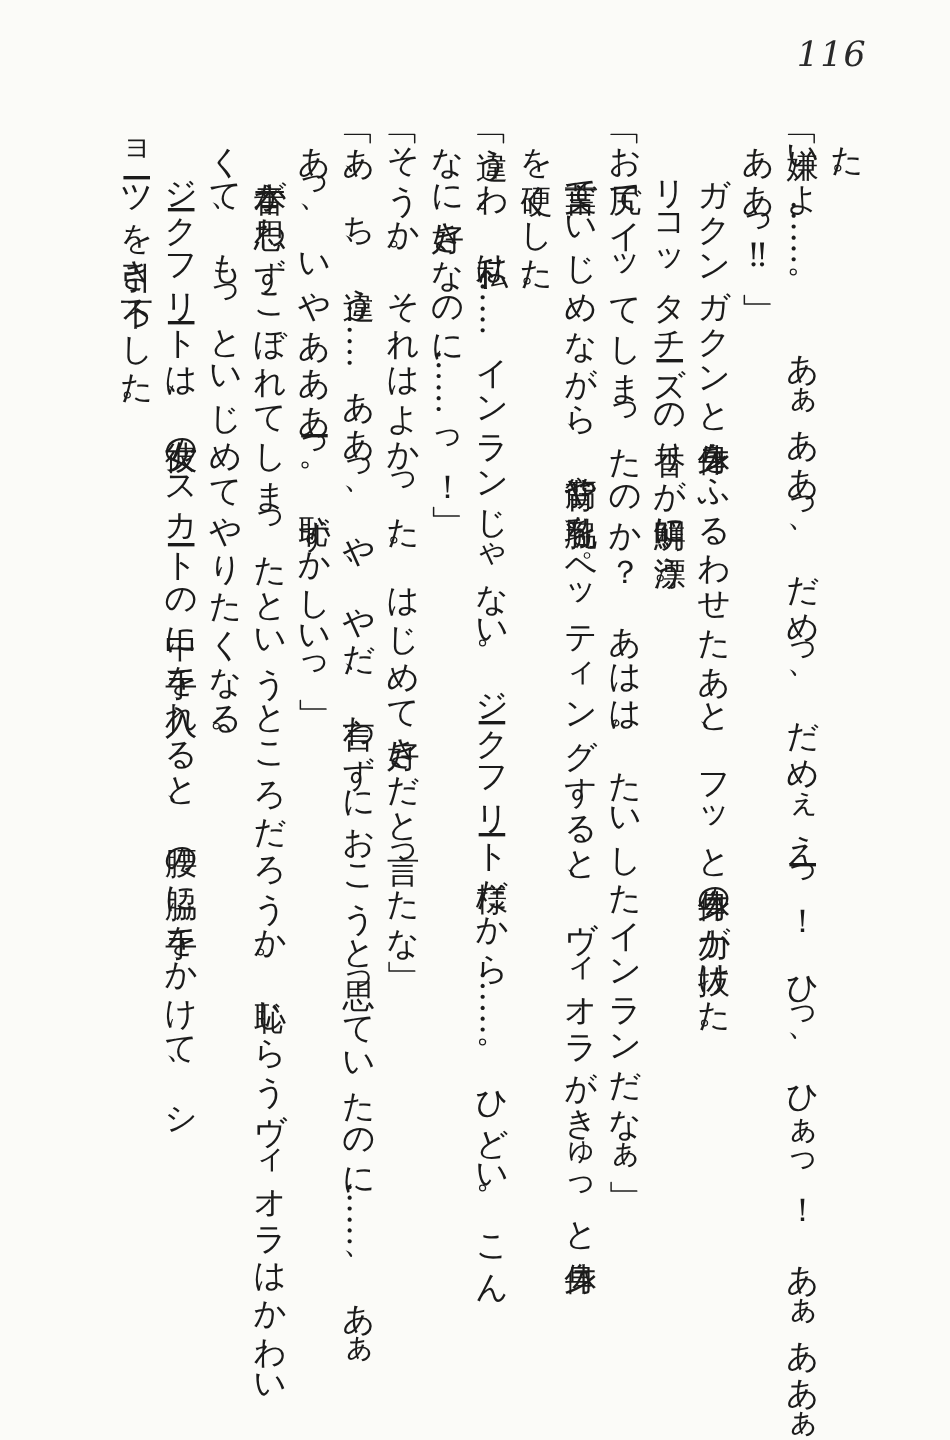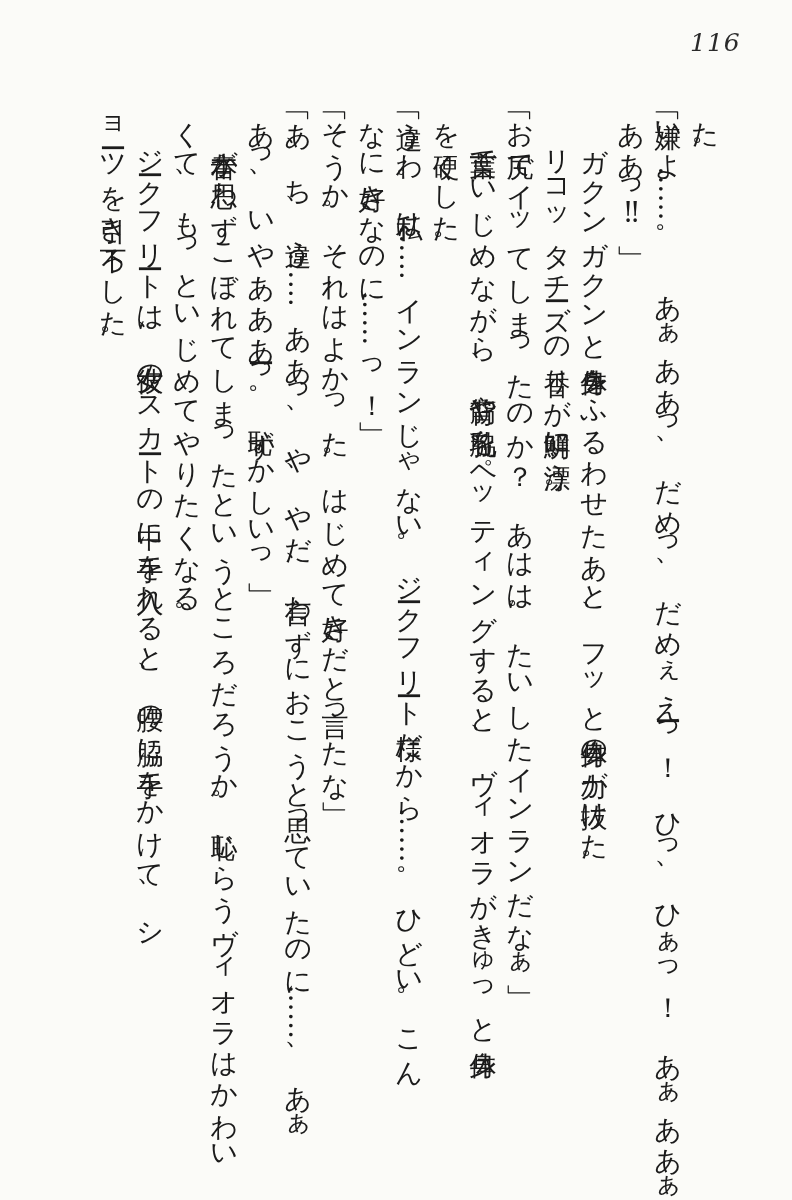--- a/index.html
+++ b/index.html
@@ -13,22 +13,22 @@
     overflow: hidden;
     font-family: "DejaVu Serif", "Liberation Serif", serif;
   }
   .page {
     position: absolute;
     inset: 0;
   }
   .page-number {
     position: absolute;
     top: 28px;
-    left: 690px;
-    font-size: 25px;
+    left: 664px;
+    font-size: 29px;
     font-style: italic;
     letter-spacing: 1px;
   }
   .text-block {
     position: absolute;
     top: 103px;
     right: 68px;
     height: 1092px;
     writing-mode: vertical-rl;
     text-orientation: mixed;

